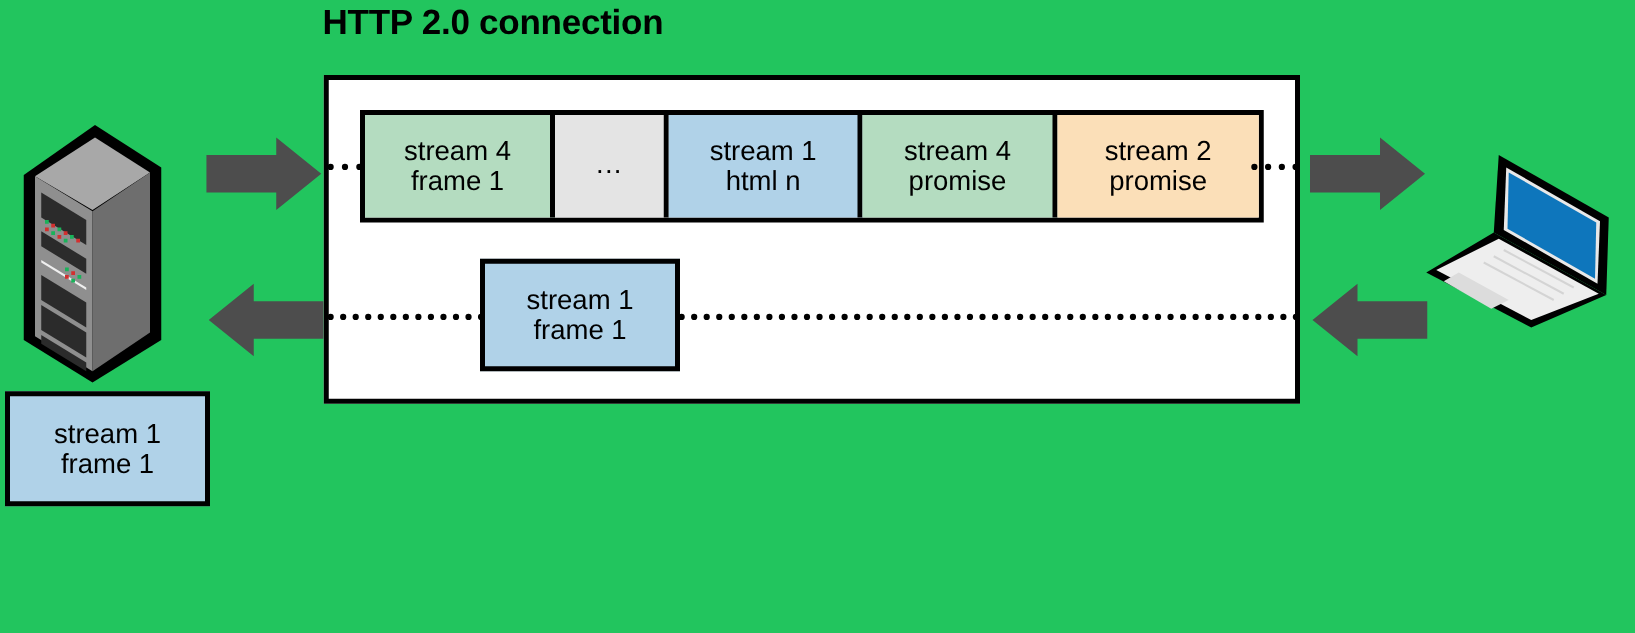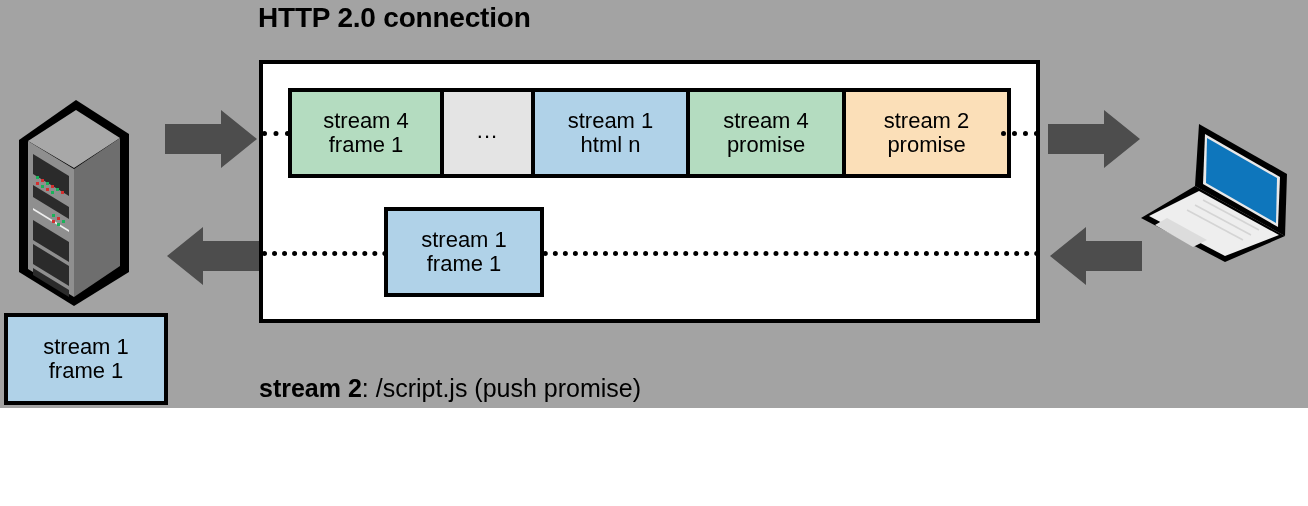--- a/index.html
+++ b/index.html
@@ -7,23 +7,23 @@
     padding: 0;
     background: #ffffff;
   }
   body {
     font-family: "Liberation Sans", sans-serif;
     color: #000000;
   }
   #stage {
     position: relative;
     width: 1308px;
-    height: 408px;
+    height: 506px;
     overflow: hidden;
-    background: #a3a3a3;
+    background: #22c55e;
   }
 
   
   #diagram-title {
     position: absolute;
     left: 258px;
     top: 2px;
     font-size: 28px;
     font-weight: bold;
     letter-spacing: -0.2px;
@@ -264,18 +264,15 @@
     <span class="l1">stream 1</span>
     <span class="l2">frame 1</span>
   </div>
 
   <div id="pending-frame-box" style="background:#b0d2e8;">
     <span class="l1">stream 1</span>
     <span class="l2">frame 1</span>
   </div>
 
   <div id="legend">
-    <div class="legend-row">
-      <span class="lbl">stream 2</span><span class="rest">: /script.js  (push promise)</span>
-    </div>
   </div>
 
 </div>
 
 </body></html>

